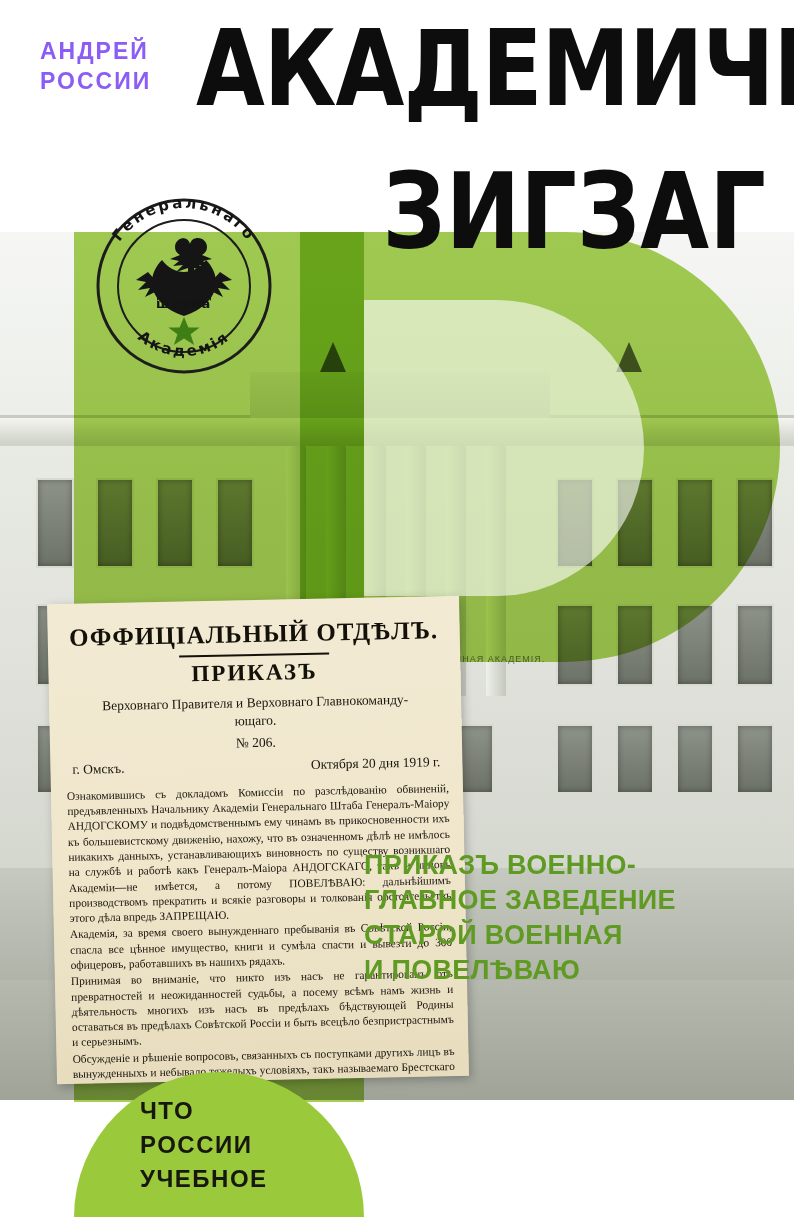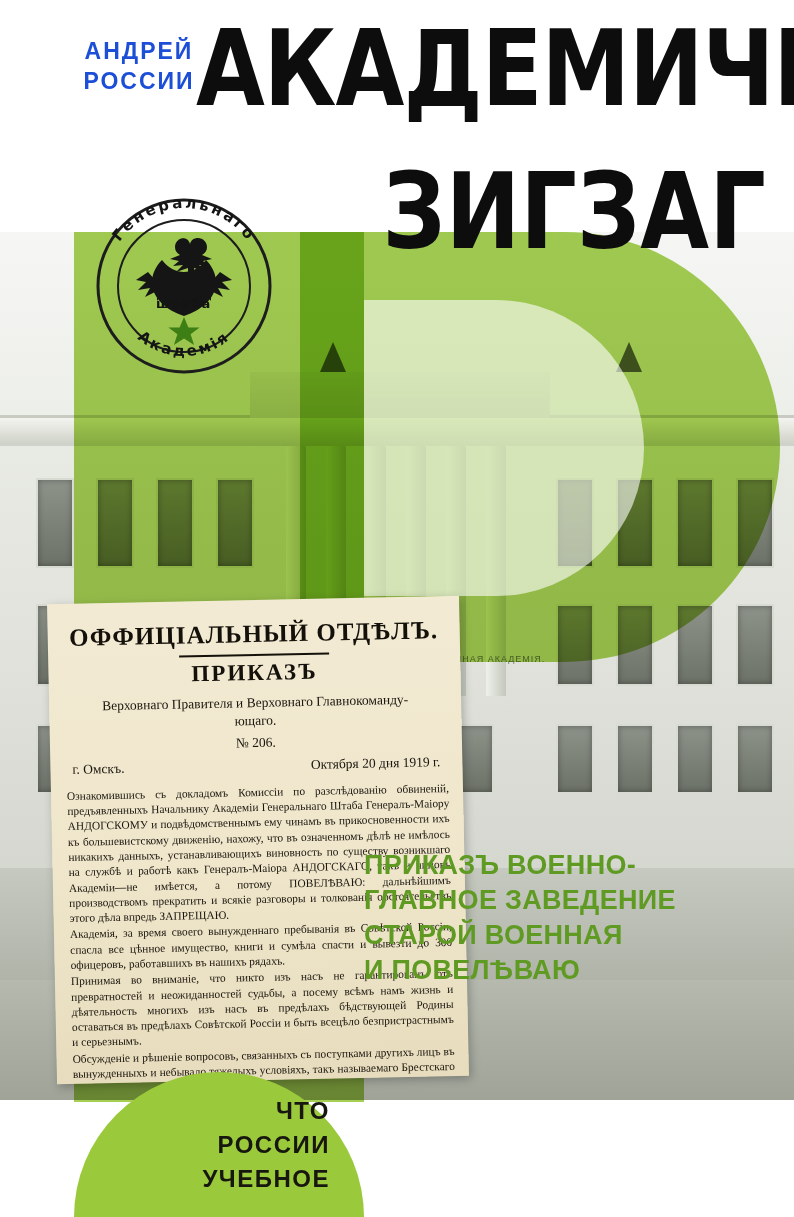--- a/index.html
+++ b/index.html
@@ -142,29 +142,28 @@
   
   .topband {
     position: absolute;
     left: 0; top: 0; width: 794px; height: 232px;
     background: #ffffff;
   }
 
   
   .author {
     position: absolute;
-    left: 64px;
+    left: 40px;
     top: 36px;
     width: 150px;
-    text-align: center;
     font-weight: bold;
     font-size: 23px;
     letter-spacing: 2px;
     line-height: 1.32;
-    color: #1d4ed8;
+    color: #8b5cf6;
   }
 
   
   .title {
     position: absolute;
     left: 196px;
     top: 18px;
     width: 590px;
     color: #0d0d0d;
     font-weight: bold;
@@ -271,21 +270,21 @@
     line-height: 1.30;
     letter-spacing: 0.3px;
   }
 
   
   .series {
     position: absolute;
     left: 140px;
     top: 1094px;
     width: 190px;
-    text-align: right;
+    text-align: left;
     color: #17170f;
     font-weight: bold;
     font-size: 24px;
     line-height: 1.42;
     letter-spacing: 1.5px;
   }
 </style>
 </head>
 <body>
 

